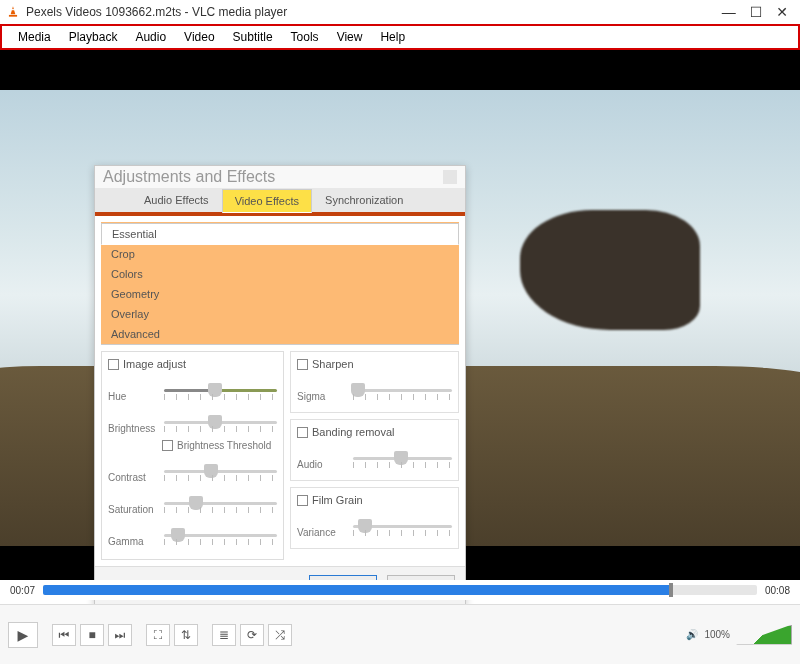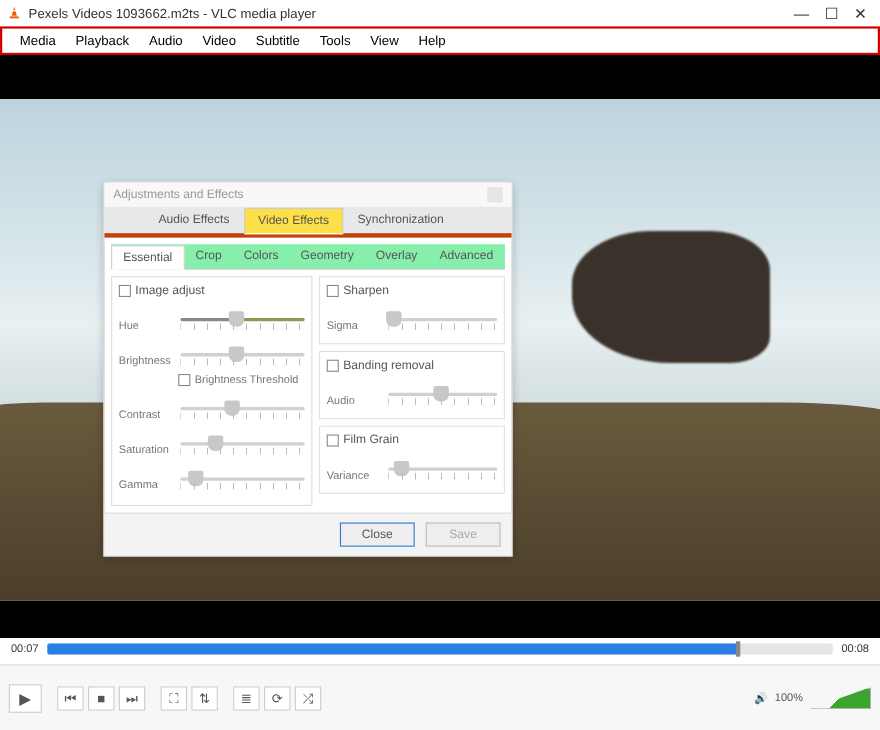--- a/index.html
+++ b/index.html
@@ -17,26 +17,26 @@
 .menubar span { padding: 2px 8px; cursor: default; }
 
 
 .videoarea { position: relative; width: 800px; height: 536px; background: #000; }
 .videoimg { position: absolute; left: 0; right: 0; top: 40px; bottom: 40px; background: linear-gradient(180deg,#bcd3de 0%,#d8e6ea 30%,#e8f0f2 45%,#9fb3ba 100%); overflow: hidden; }
 .videoimg::before { content:""; position:absolute; left:520px; top:120px; width:180px; height:120px; background:#3a322a; border-radius:40% 30% 20% 50%; filter:blur(1px); }
 .videoimg::after { content:""; position:absolute; left:-50px; bottom:0; right:-50px; height:180px; background:linear-gradient(180deg,#6a5a3d 0%,#4b3f2b 100%); border-radius:10% 15% 0 0; }
 
 
 .dialog { position: absolute; left: 94px; top: 115px; width: 372px; background: #fff; border: 1px solid #c8c8c8; box-shadow: 0 2px 8px rgba(0,0,0,.2); font-size: 11px; color: #555; }
-.dialog .dlgtitle { height: 22px; display:flex; align-items:center; padding:0 8px; color:#999; background:#f8f8f8; font-size:11px; }
+.dialog .dlgtitle { height: 22px; display:flex; align-items:center; padding:0 8px; color:#999; background:#f8f8f8; font-size:16px; }
 .dialog .dlgclose { margin-left:auto; width:14px; height:14px; background:#e5e5e5; }
 .tabs1 { display:flex; border-bottom:4px solid #c2410c; background:#e8e8e8;padding-left:36px; }
 .tabs1 .t { padding:5px 12px; font-size:11px; cursor:default; border:1px solid transparent; }
 .tabs1 .t.active { background:#fde047; border:1px solid #ccc; border-bottom:1px solid #fff; position:relative; top:1px; }
-.tabs2 { display:flex; margin:6px 6px 0 6px; border-bottom:1px solid #ccc; background:#86efac; }
+.tabs2 { display:flex; margin:6px 6px 0 6px; border-bottom:1px solid #ccc; background:#fdba74;flex-direction:column; }
 .tabs2 .t { padding:4px 10px; font-size:11px; cursor:default; }
 .tabs2 .t.active { background:#fff; border:1px solid #ccc; border-bottom:1px solid #fff; position:relative; top:1px; }
 
 .cols { display:flex; gap:6px; padding:6px; }
 .panel { flex:1; border:1px solid #ddd; padding:6px; }
 .grp { border:1px solid #e0e0e0; padding:6px 6px 8px 6px; margin-bottom:6px; }
 .grp .hdr { display:flex; align-items:center; gap:4px; margin-bottom:8px; }
 .chk { width:11px; height:11px; border:1px solid #888; display:inline-block; }
 .lbl { color:#555; }
 

